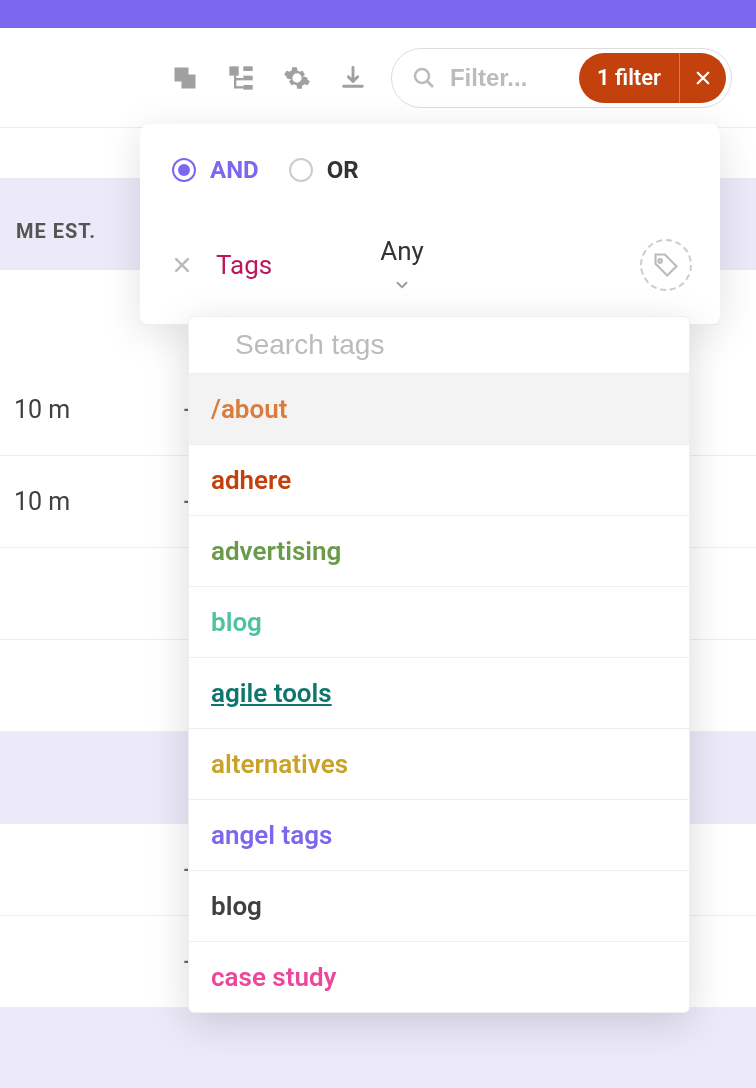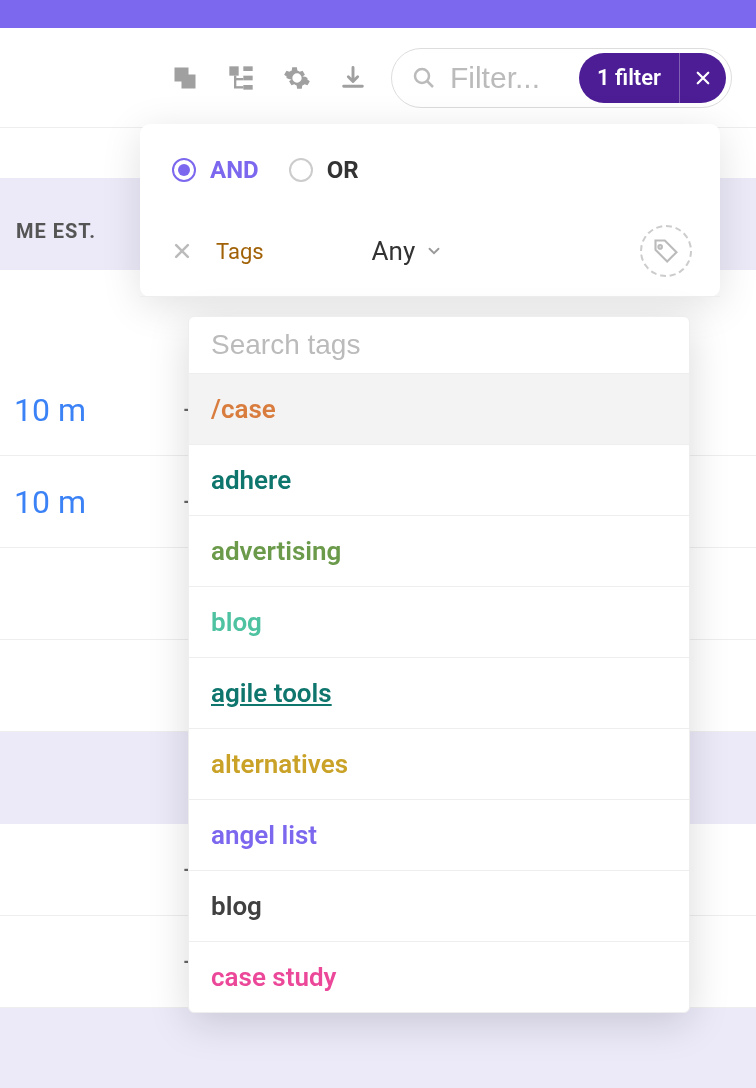--- a/index.html
+++ b/index.html
@@ -58,32 +58,33 @@
       gap: 14px;
     }
     .filter-pill .search-icon {
       width: 24px;
       height: 24px;
       fill: #bbb;
     }
     .filter-input {
       border: none;
       outline: none;
-      font-size: 30px;
+      font-size: 24px;
       color: #999;
       width: 110px;
       background: transparent;
+      font-weight: bold;
     }
     .filter-input::placeholder {
       color: #bbb;
     }
     .filter-badge {
       display: flex;
       align-items: center;
-      background: #4c1d95;
+      background: #c2410c;
       color: #fff;
       border-radius: 28px;
       height: 50px;
       margin: 5px;
     }
     .filter-badge-label {
       font-size: 22px;
       font-weight: 600;
       padding: 0 18px;
     }
@@ -128,22 +129,22 @@
     .row.stripe {
       background: #eceaf9;
     }
     .row.light {
       background: #fff;
       border-bottom: 1px solid #eee;
     }
     .row .time-est {
       position: absolute;
       left: 14px;
-      font-size: 32px;
-      color: #3b82f6;
+      font-size: 25px;
+      color: #404040;
     }
     .row .dash {
       position: absolute;
       left: 182px;
       font-size: 30px;
       color: #666;
     }
     .filter-panel {
       position: absolute;
       top: 124px;
@@ -200,29 +201,30 @@
       gap: 24px;
       border-bottom: 1px solid #eee;
     }
     .filter-row .close-icon {
       width: 20px;
       height: 20px;
       fill: #bbb;
       cursor: pointer;
     }
     .filter-field-name {
-      font-size: 22px;
-      color: #a16207;
+      font-size: 26px;
+      color: #be185d;
     }
     .filter-op {
       display: flex;
       align-items: center;
       gap: 10px;
       margin-left: 84px;
       cursor: pointer;
+      flex-direction: column;
     }
     .filter-op-label {
       font-size: 26px;
       color: #333;
     }
     .chevron-down {
       width: 18px;
       height: 18px;
       fill: #999;
     }
@@ -249,20 +251,21 @@
       left: 188px;
       width: 502px;
       background: #fff;
       border: 1px solid #eee;
       border-radius: 6px;
       box-shadow: 0 10px 40px rgba(0,0,0,0.15);
       z-index: 20;
     }
     .tag-search {
       padding: 12px 22px;
+      margin-left: 24px;
     }
     .tag-search input {
       width: 100%;
       border: none;
       outline: none;
       font-size: 28px;
       color: #333;
     }
     .tag-search input::placeholder {
       color: #bbb;
@@ -382,23 +385,23 @@
         </svg>
     </div>
   </div>
 </div>
 
 <div class="tag-dropdown">
   <div class="tag-search">
     <input placeholder="Search tags" style="">
   </div>
   <div class="tag-list" id="tag-list">
-      <div class="tag-item highlighted" style="color: rgb(217, 125, 63);">/case</div>
-      <div class="tag-item" style="color: #0f766e;">adhere</div>
+      <div class="tag-item highlighted" style="color: rgb(217, 125, 63);">/about</div>
+      <div class="tag-item" style="color: #c2410c;">adhere</div>
       <div class="tag-item" style="color: rgb(106, 154, 74);">advertising</div>
       <div class="tag-item" style="color: rgb(79, 195, 161);">blog</div>
       <div class="tag-item" style="color: #0f766e; text-decoration: underline;">agile tools</div>
       <div class="tag-item" style="color: rgb(201, 162, 39);">alternatives</div>
-      <div class="tag-item" style="color: rgb(123, 104, 238);">angel list</div>
+      <div class="tag-item" style="color: rgb(123, 104, 238);">angel tags</div>
       <div class="tag-item" style="color: #404040;">blog</div>
       <div class="tag-item" style="color: #ec4899;">case study</div>
     </div>
 </div>
 
 </body></html>

